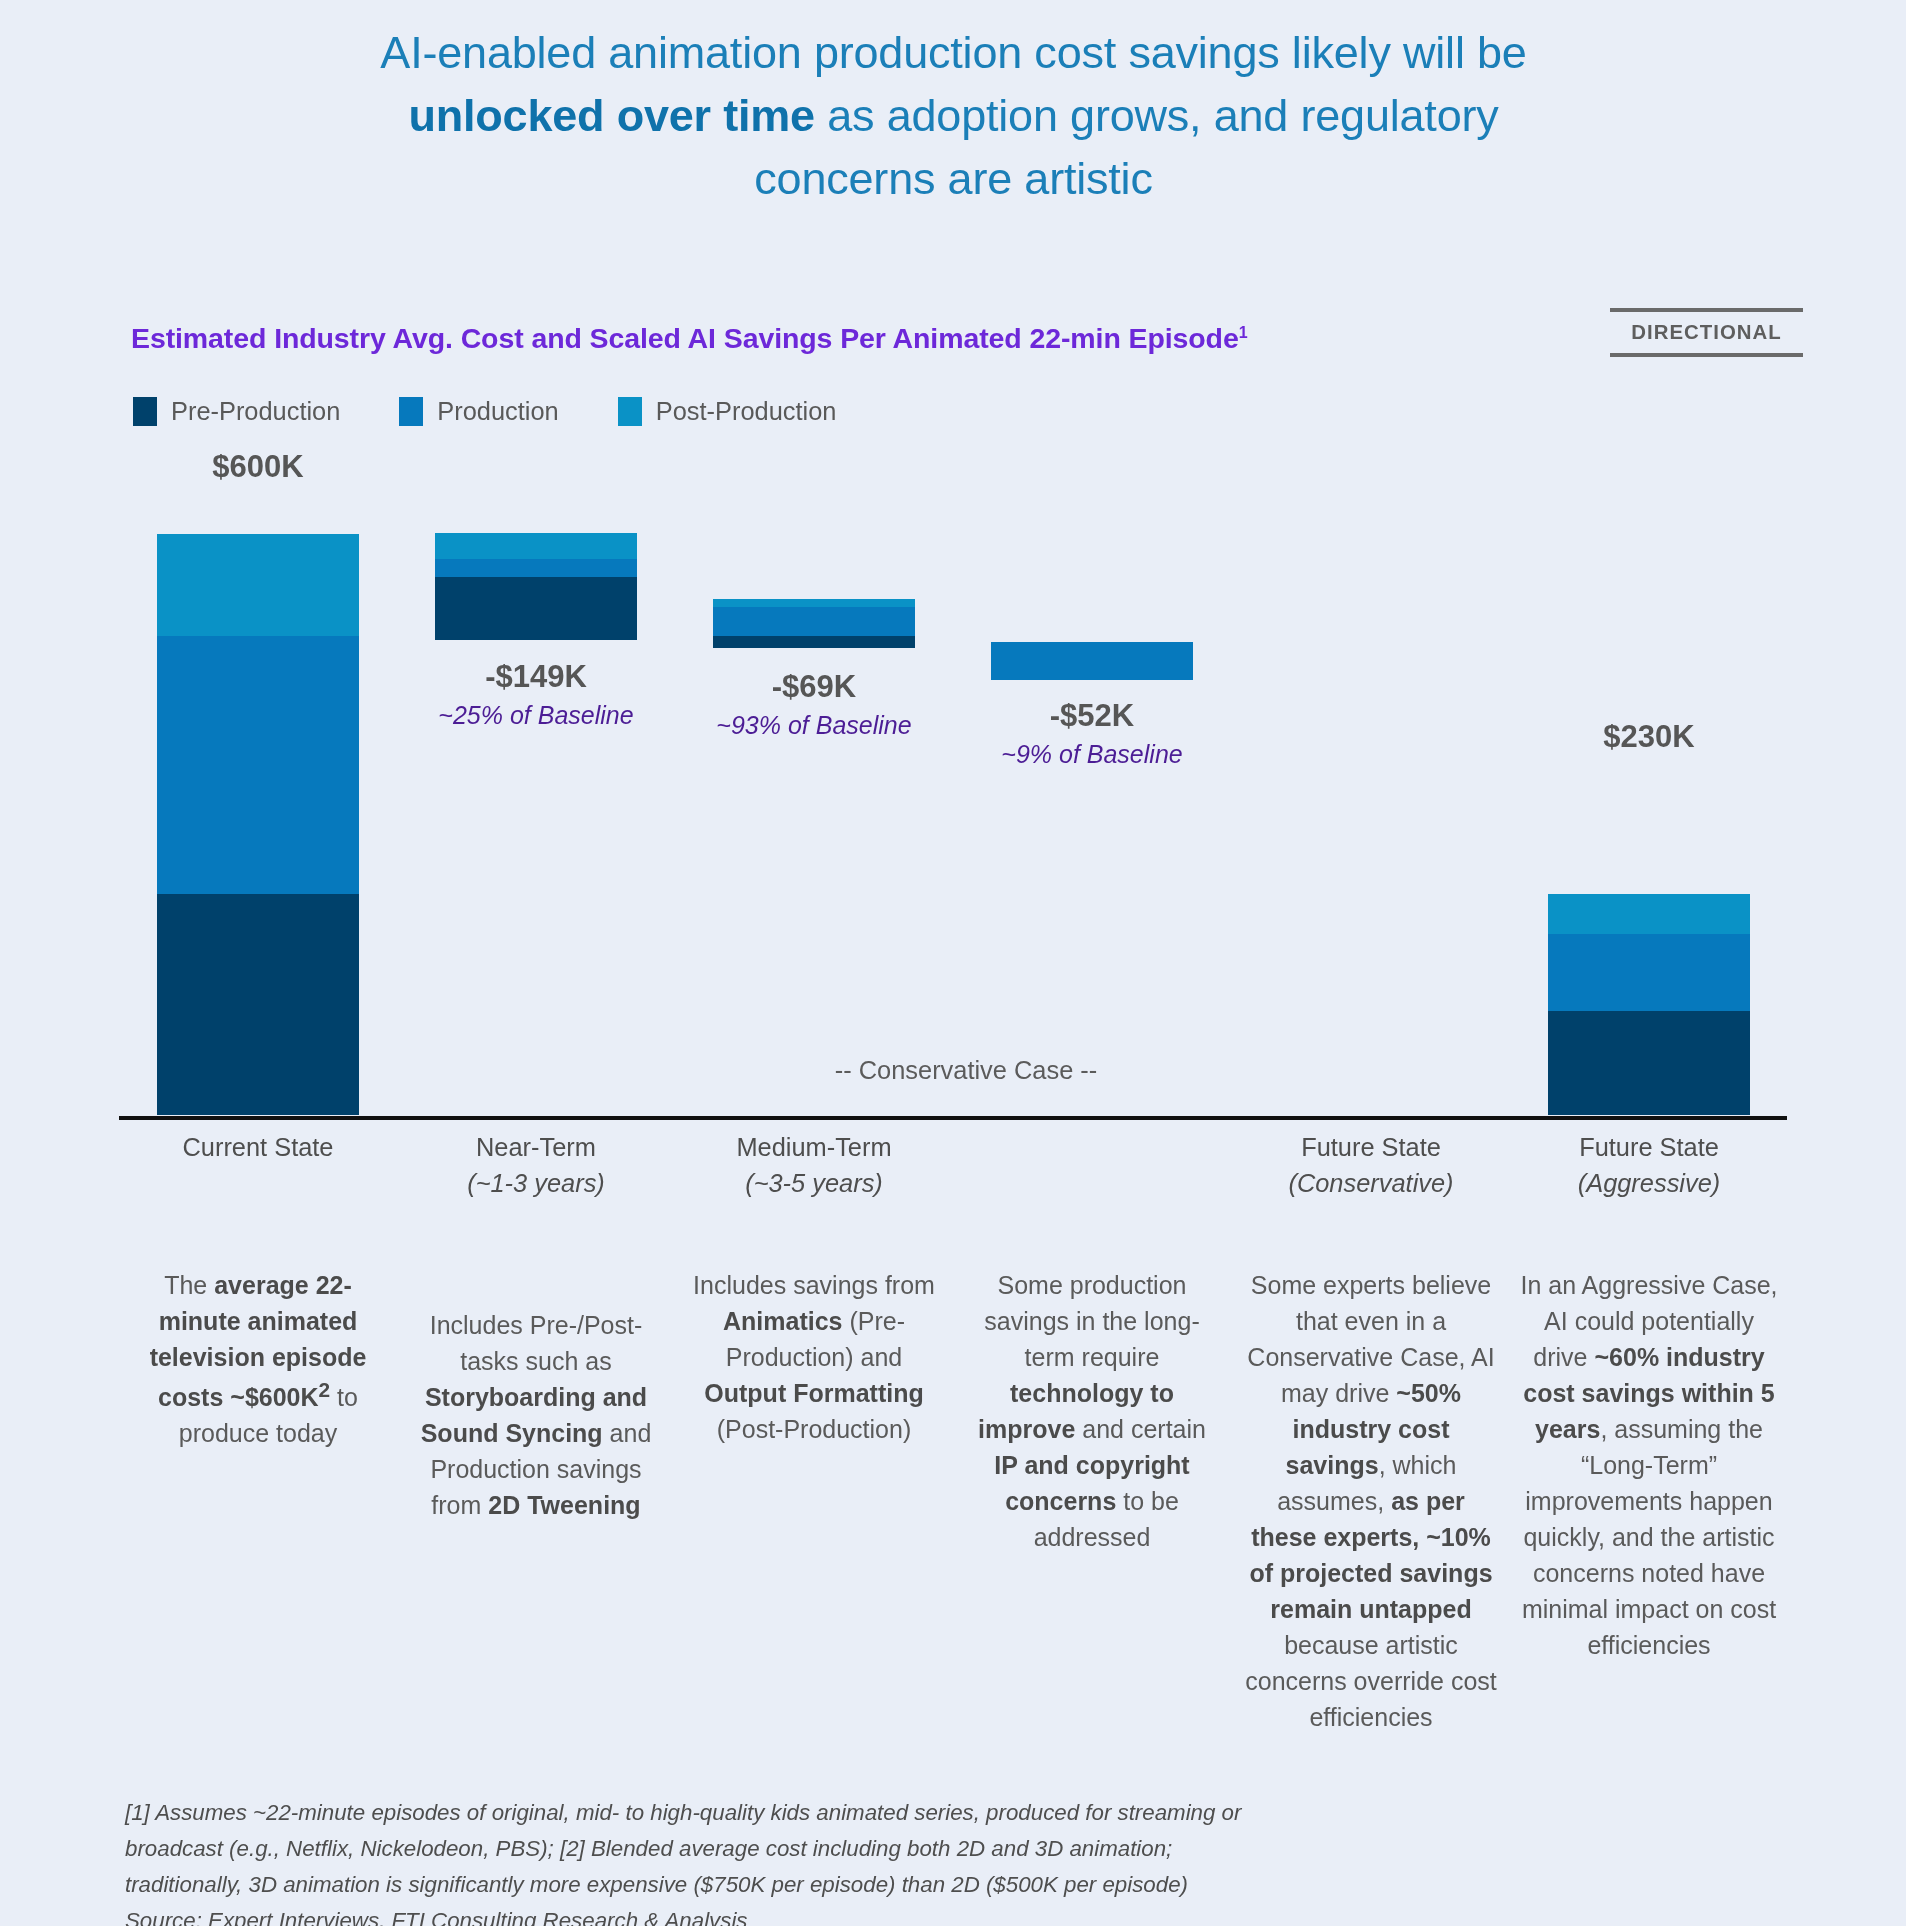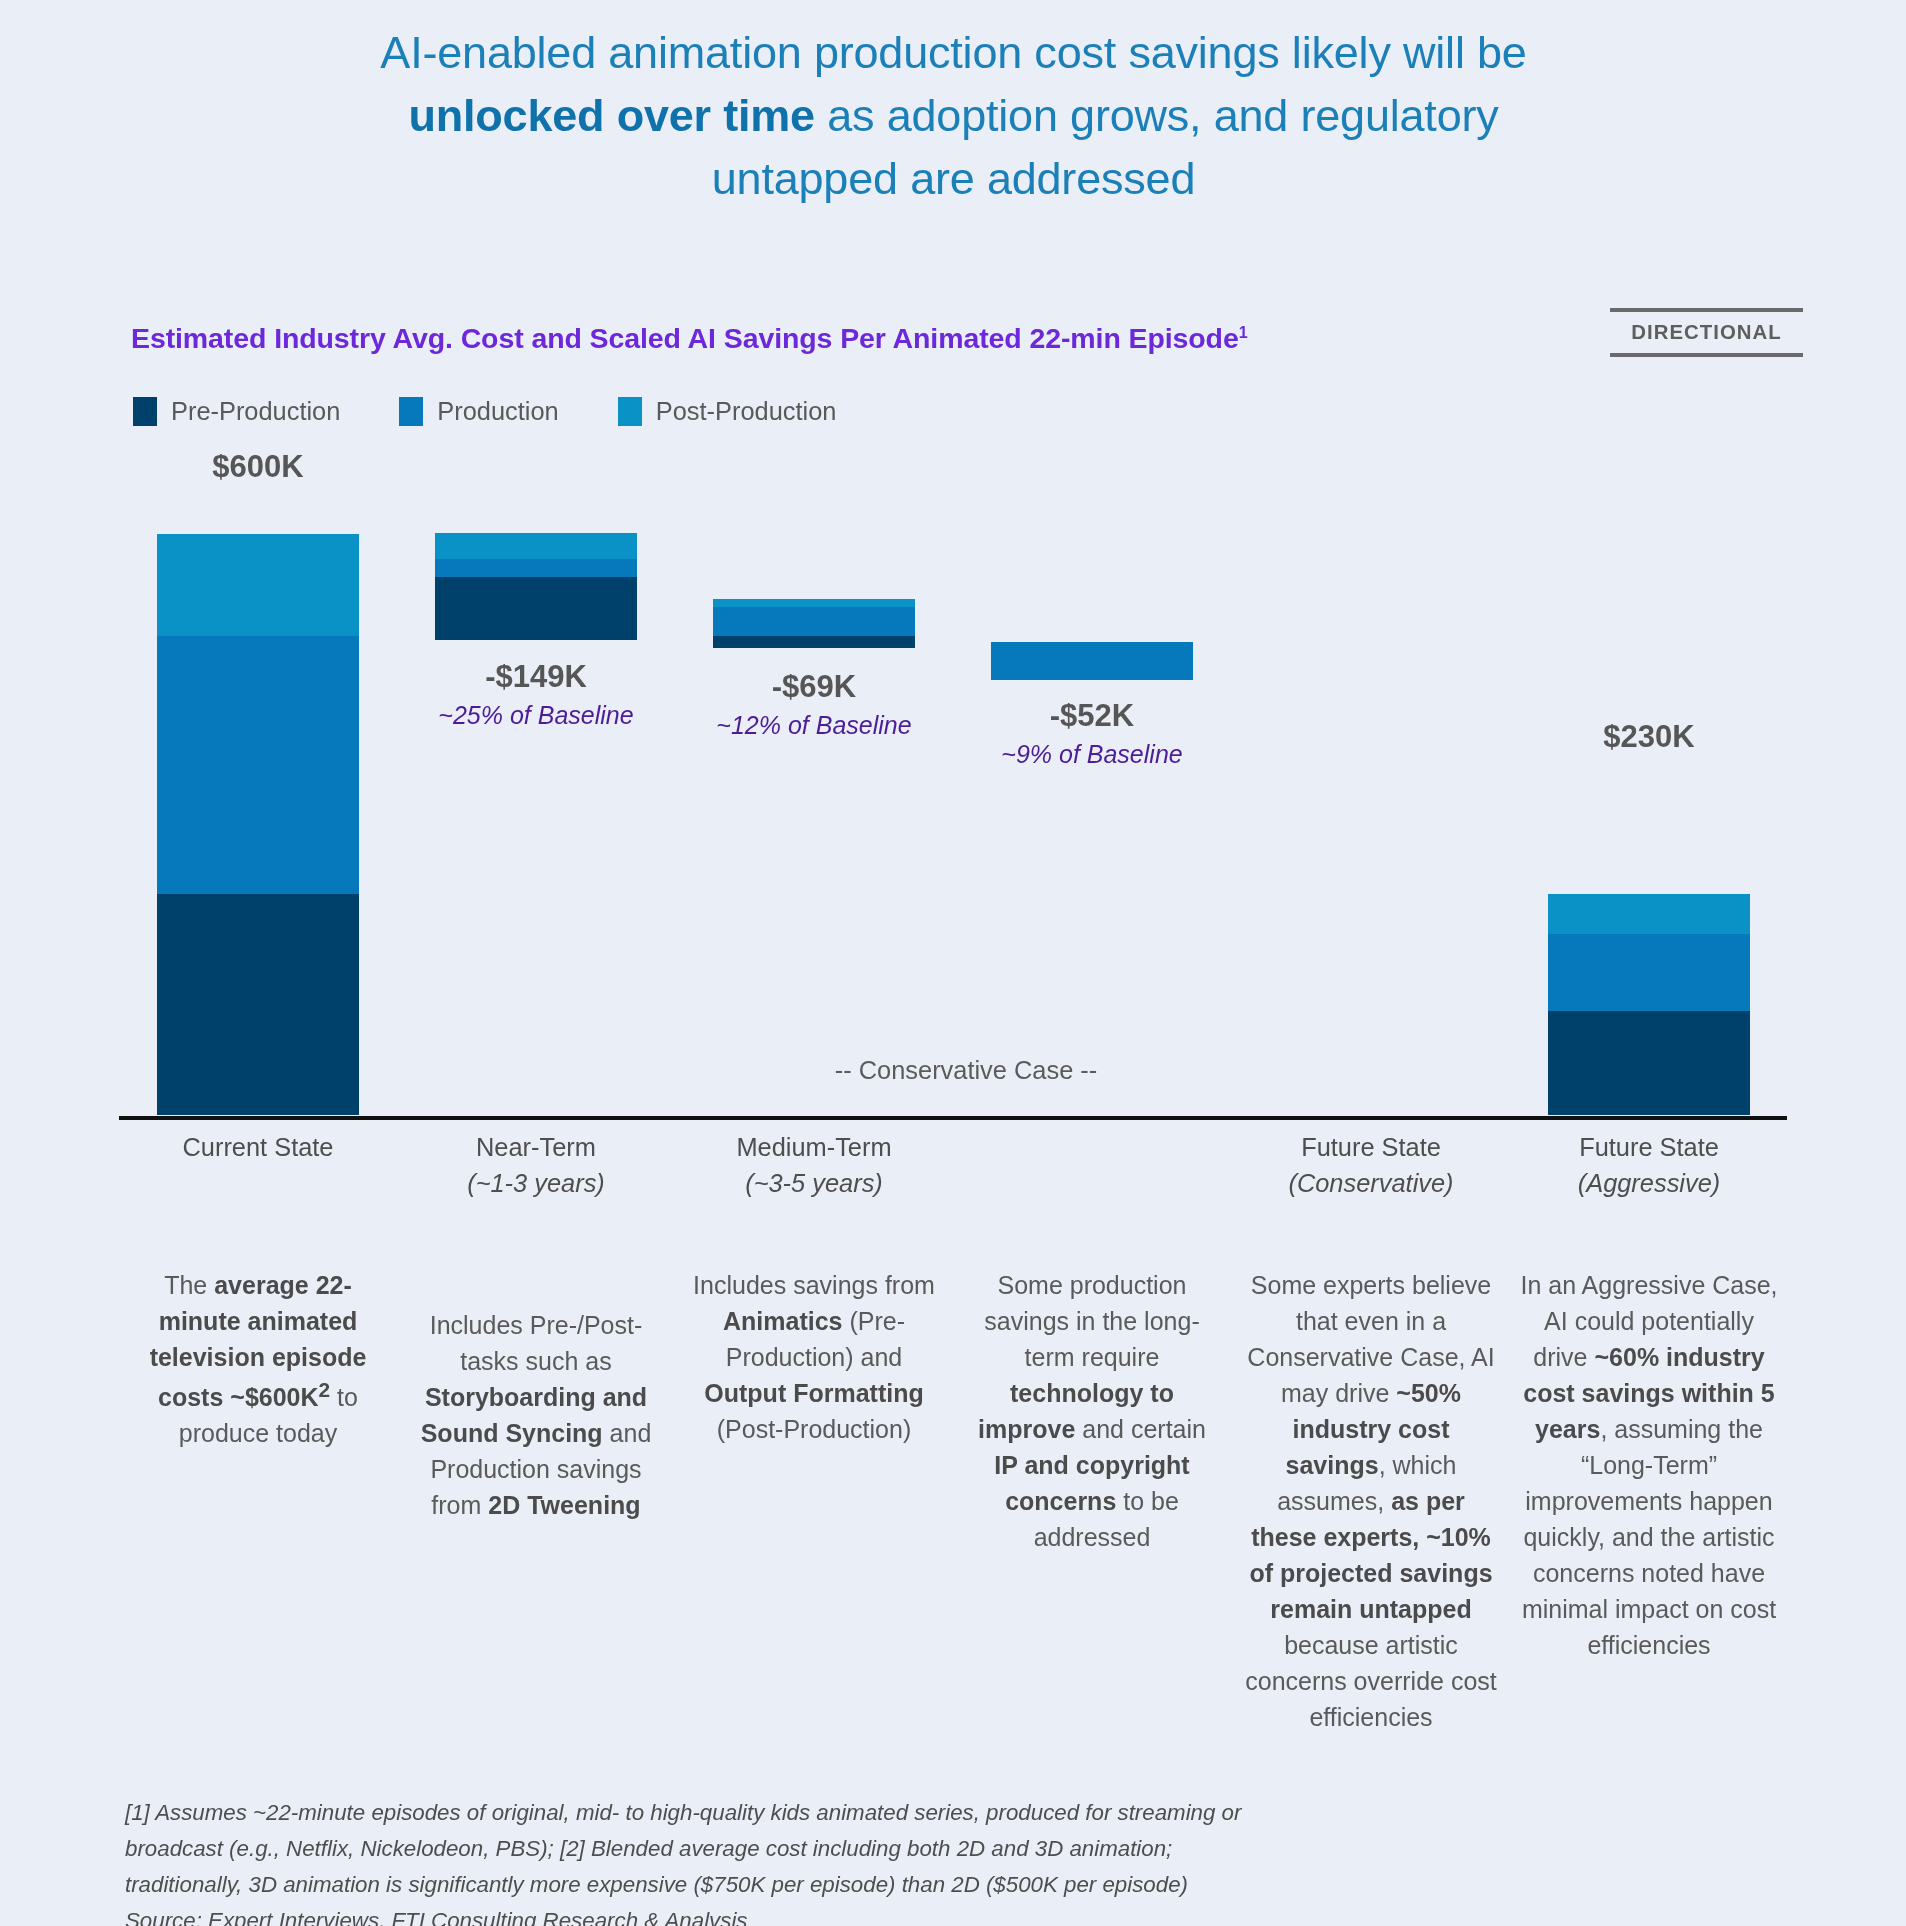--- a/index.html
+++ b/index.html
@@ -192,21 +192,21 @@
   .footnotes .ln.clipped { opacity: 1; }
 </style>
 </head>
 <body>
 
 <div class="page">
 
   <div class="headline">
     <span>AI-enabled animation production cost savings likely will be</span><br>
     <b>unlocked over time</b><span> as adoption grows, and regulatory</span><br>
-    <span>untapped are addressed</span>
+    <span>concerns are artistic</span>
   </div>
 
   <div class="chart-heading">
     <span>Estimated Industry Avg. Cost and Scaled AI Savings Per Animated 22-min Episode</span><sup>1</sup>
   </div>
 
   <div class="directional">
     <div class="rule"></div>
     <div class="dtext">DIRECTIONAL</div>
     <div class="rule"></div>
@@ -248,21 +248,21 @@
       <div class="sub-label" style="top:223px;">~25% of Baseline</div>
     </div>
 
     <div class="col" style="left:556px;">
       <div class="bar floating" style="top:121px;height:49px;">
         <div class="seg" style="height:8.5px;background:#0a92c6"></div>
         <div class="seg" style="height:29px;background:#0679bd"></div>
         <div class="seg" style="height:11.6px;background:#00416b"></div>
       </div>
       <div class="val-label" style="top:191px;">-$69K</div>
-      <div class="sub-label" style="top:233px;">~12% of Baseline</div>
+      <div class="sub-label" style="top:233px;">~93% of Baseline</div>
     </div>
 
     <div class="col" style="left:834px;">
       <div class="bar floating" style="top:164px;height:38px;">
         <div class="seg" style="height:38px;background:#0679bd"></div>
       </div>
       <div class="val-label" style="top:220px;">-$52K</div>
       <div class="sub-label" style="top:262px;">~9% of Baseline</div>
     </div>
 

